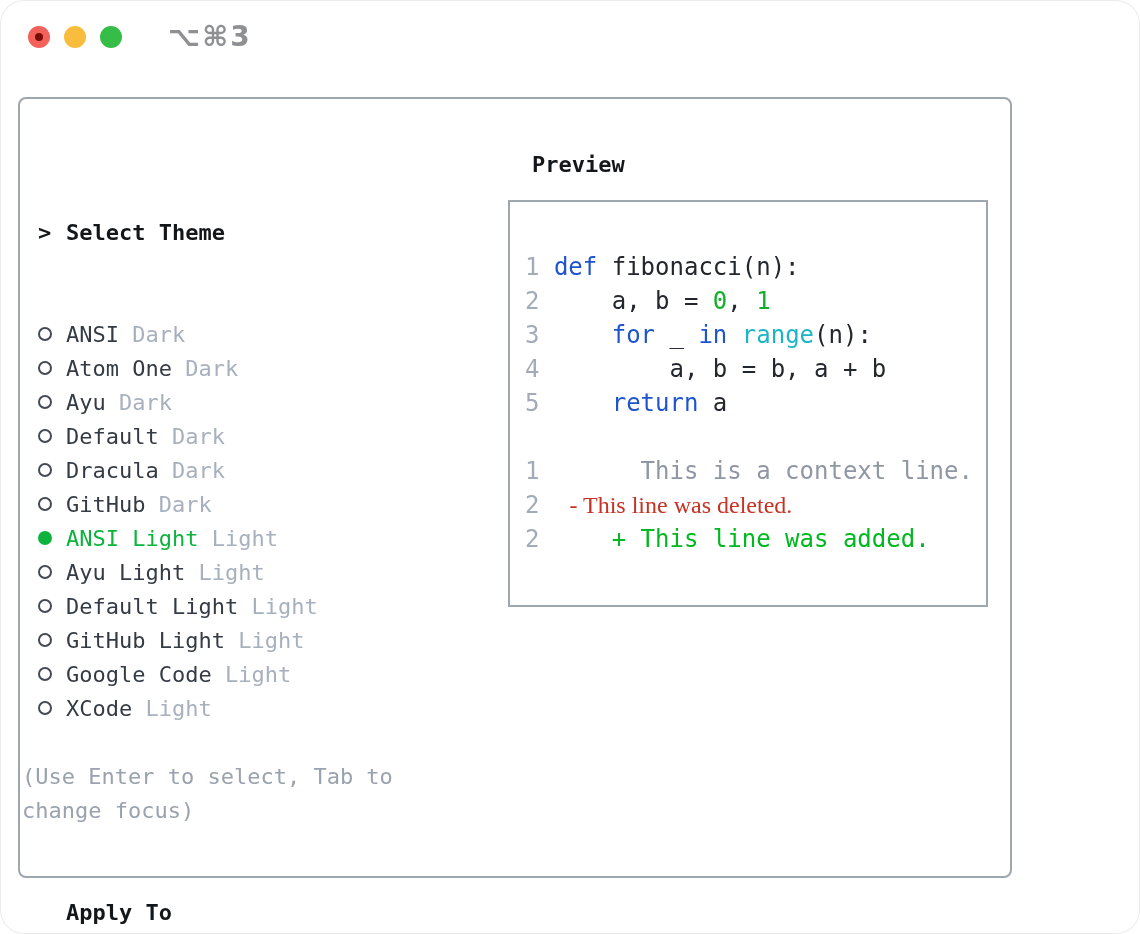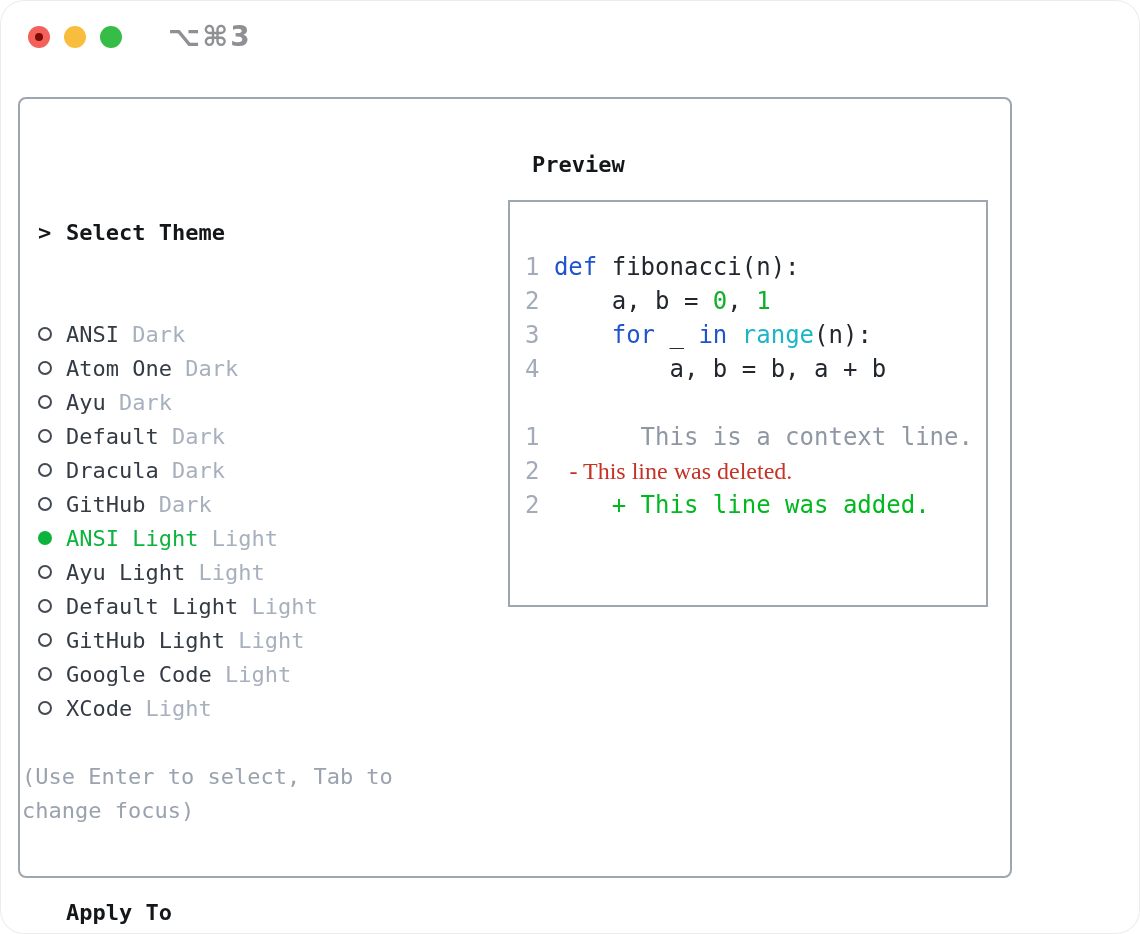--- a/index.html
+++ b/index.html
@@ -95,19 +95,20 @@
 
   <div class="hint">(Use Enter to select, Tab to
 change focus)</div>
 
   <div class="preview-hdr">Preview</div>
   <div class="preview-box" id="preview-box">
       <div class="code-line"><span class="seg-num">1 </span><span class="seg-kw">def</span><span class="seg-fg"> fibonacci(n):</span></div>
       <div class="code-line"><span class="seg-num">2 </span><span class="seg-fg">    a, b = </span><span class="seg-green">0</span><span class="seg-fg">, </span><span class="seg-green">1</span></div>
       <div class="code-line"><span class="seg-num">3 </span><span class="seg-fg">    </span><span class="seg-kw">for</span><span class="seg-fg"> _ </span><span class="seg-kw">in</span><span class="seg-fg"> </span><span class="seg-cyan">range</span><span class="seg-fg">(n):</span></div>
       <div class="code-line"><span class="seg-num">4 </span><span class="seg-fg">        a, b = b, a + b</span></div>
+      <div class="code-line"><span class="seg-num">5 </span><span class="seg-fg">    </span><span class="seg-kw">return</span><span class="seg-fg"> a</span></div>
       <div class="code-line">&nbsp;</div>
       <div class="code-line"><span class="seg-num">1</span><span class="seg-ctx">       This is a context line.</span></div>
       <div class="code-line"><span class="seg-num">2</span><span class="seg-red">     - This line was deleted.</span></div>
       <div class="code-line"><span class="seg-num">2</span><span class="seg-add">     + This line was added.</span></div>
     </div>
 
 </div>
 
 </body></html>

